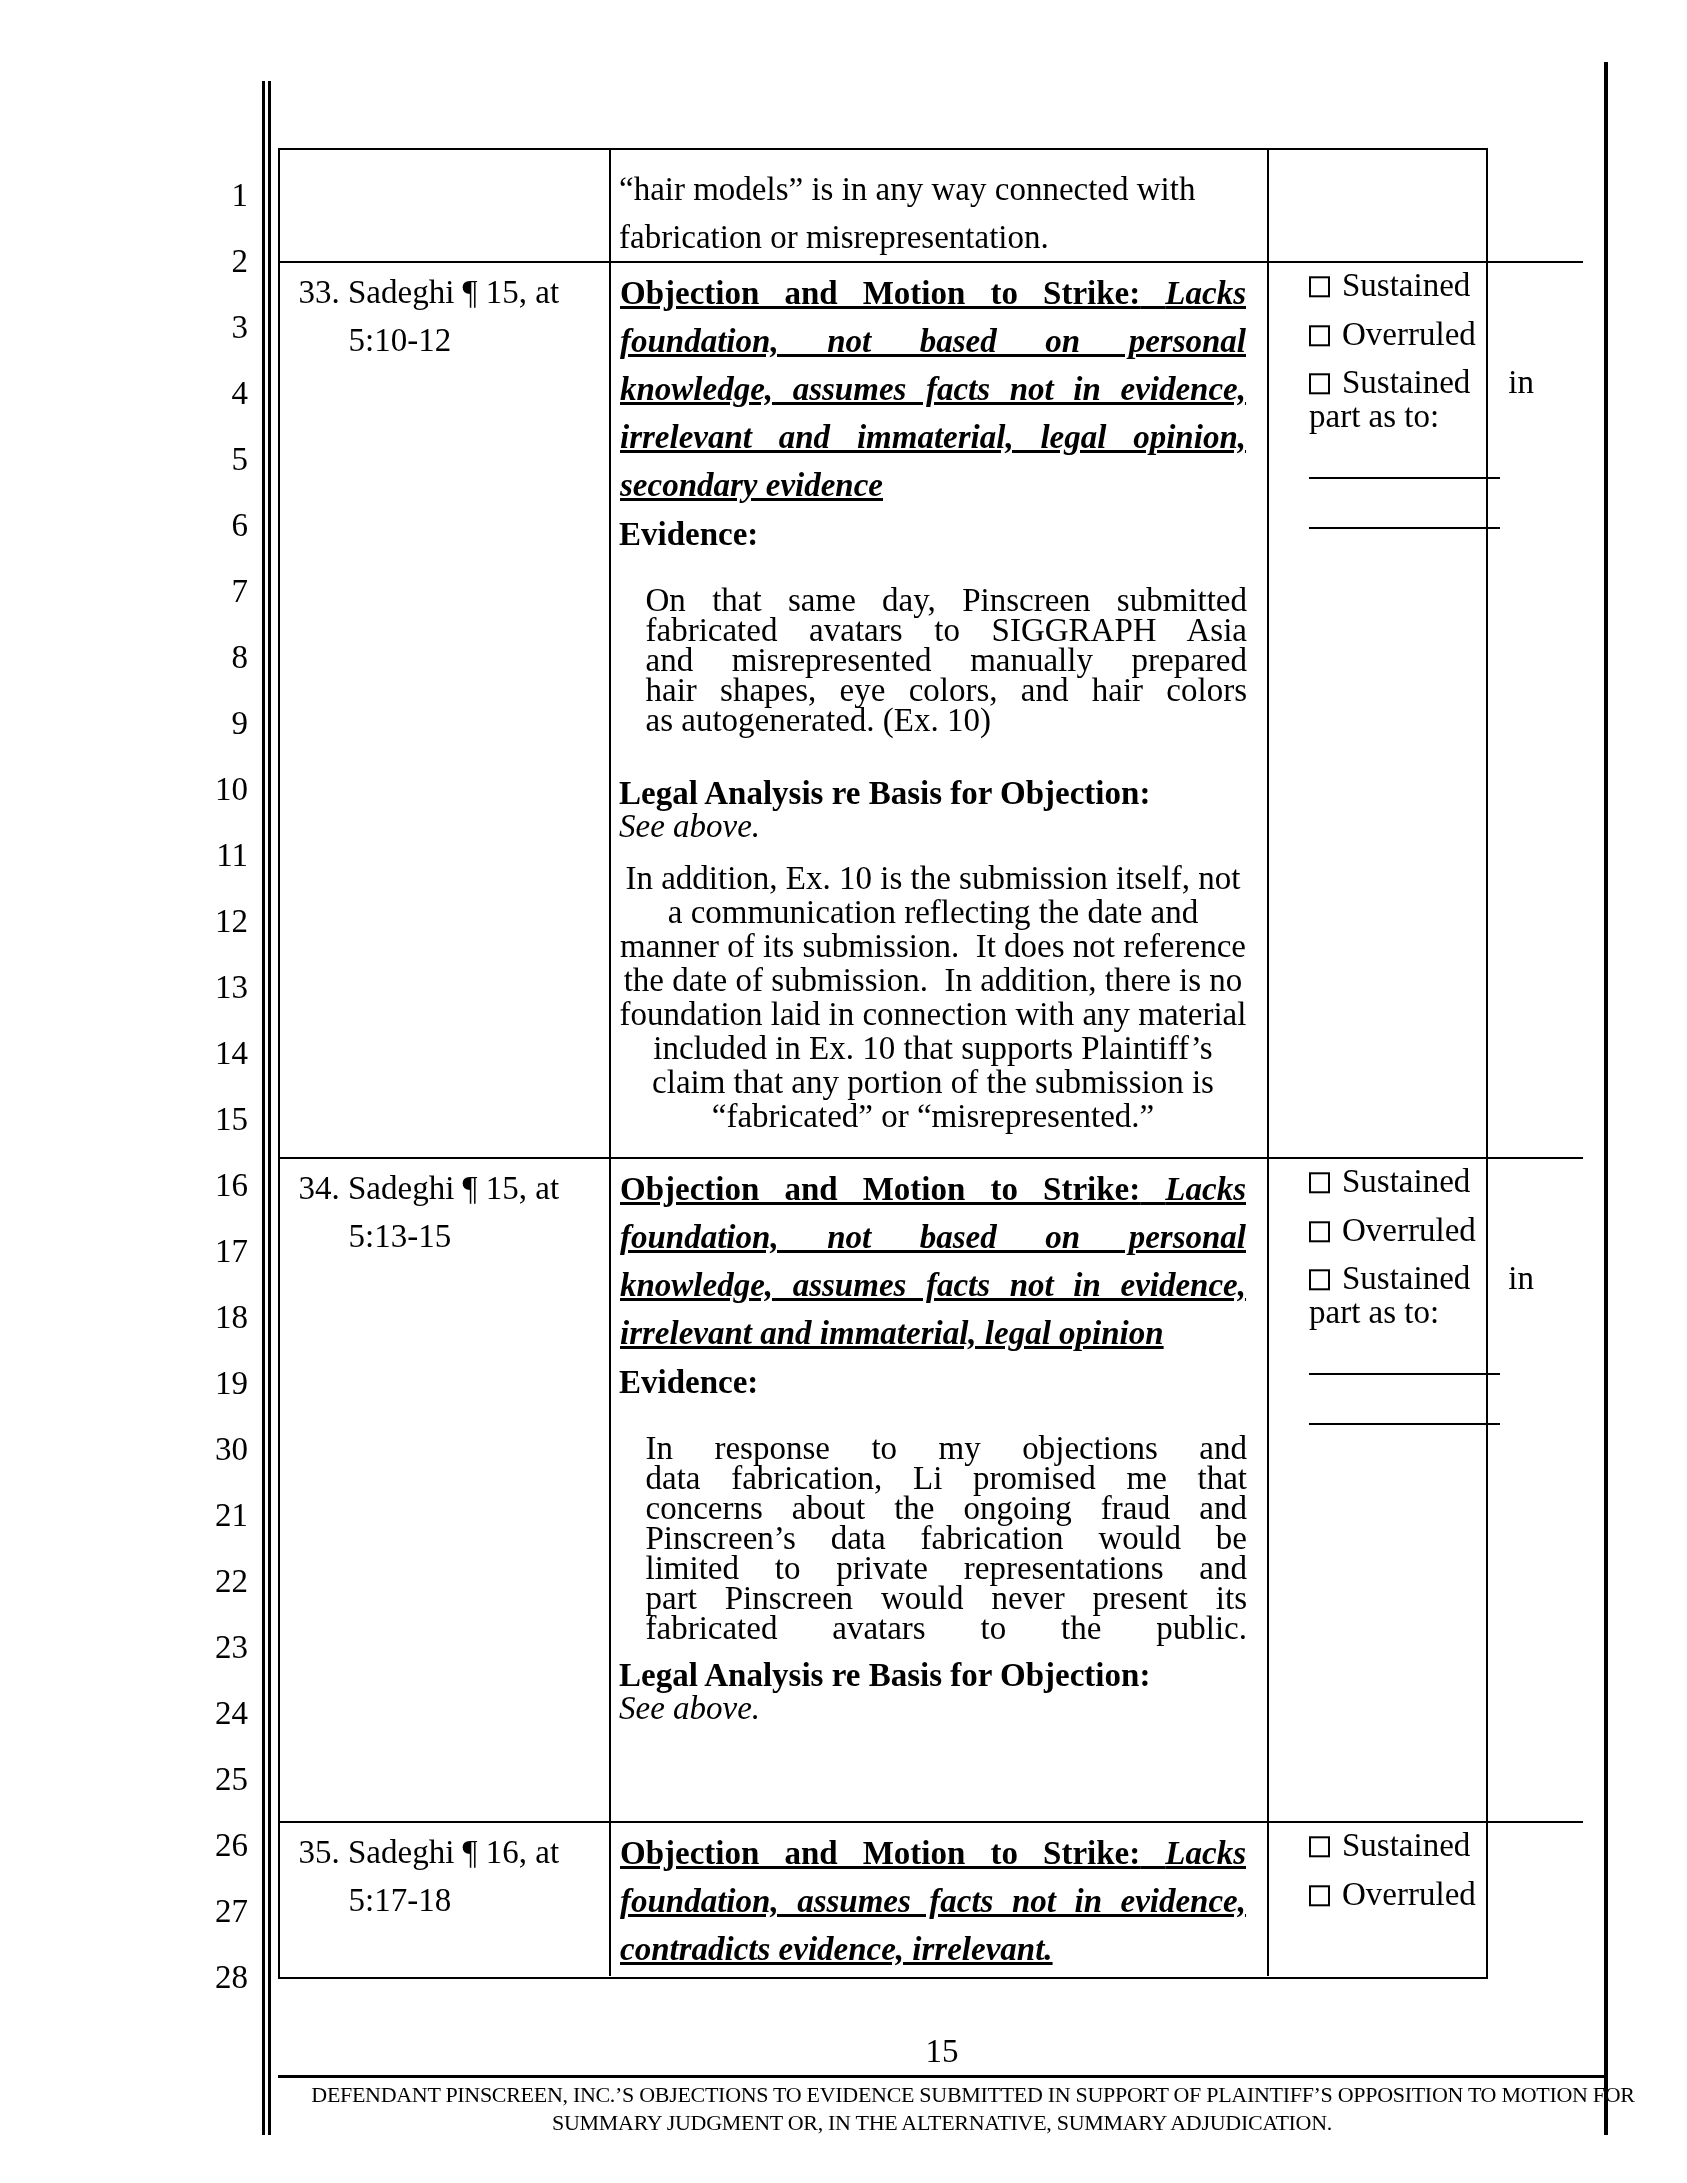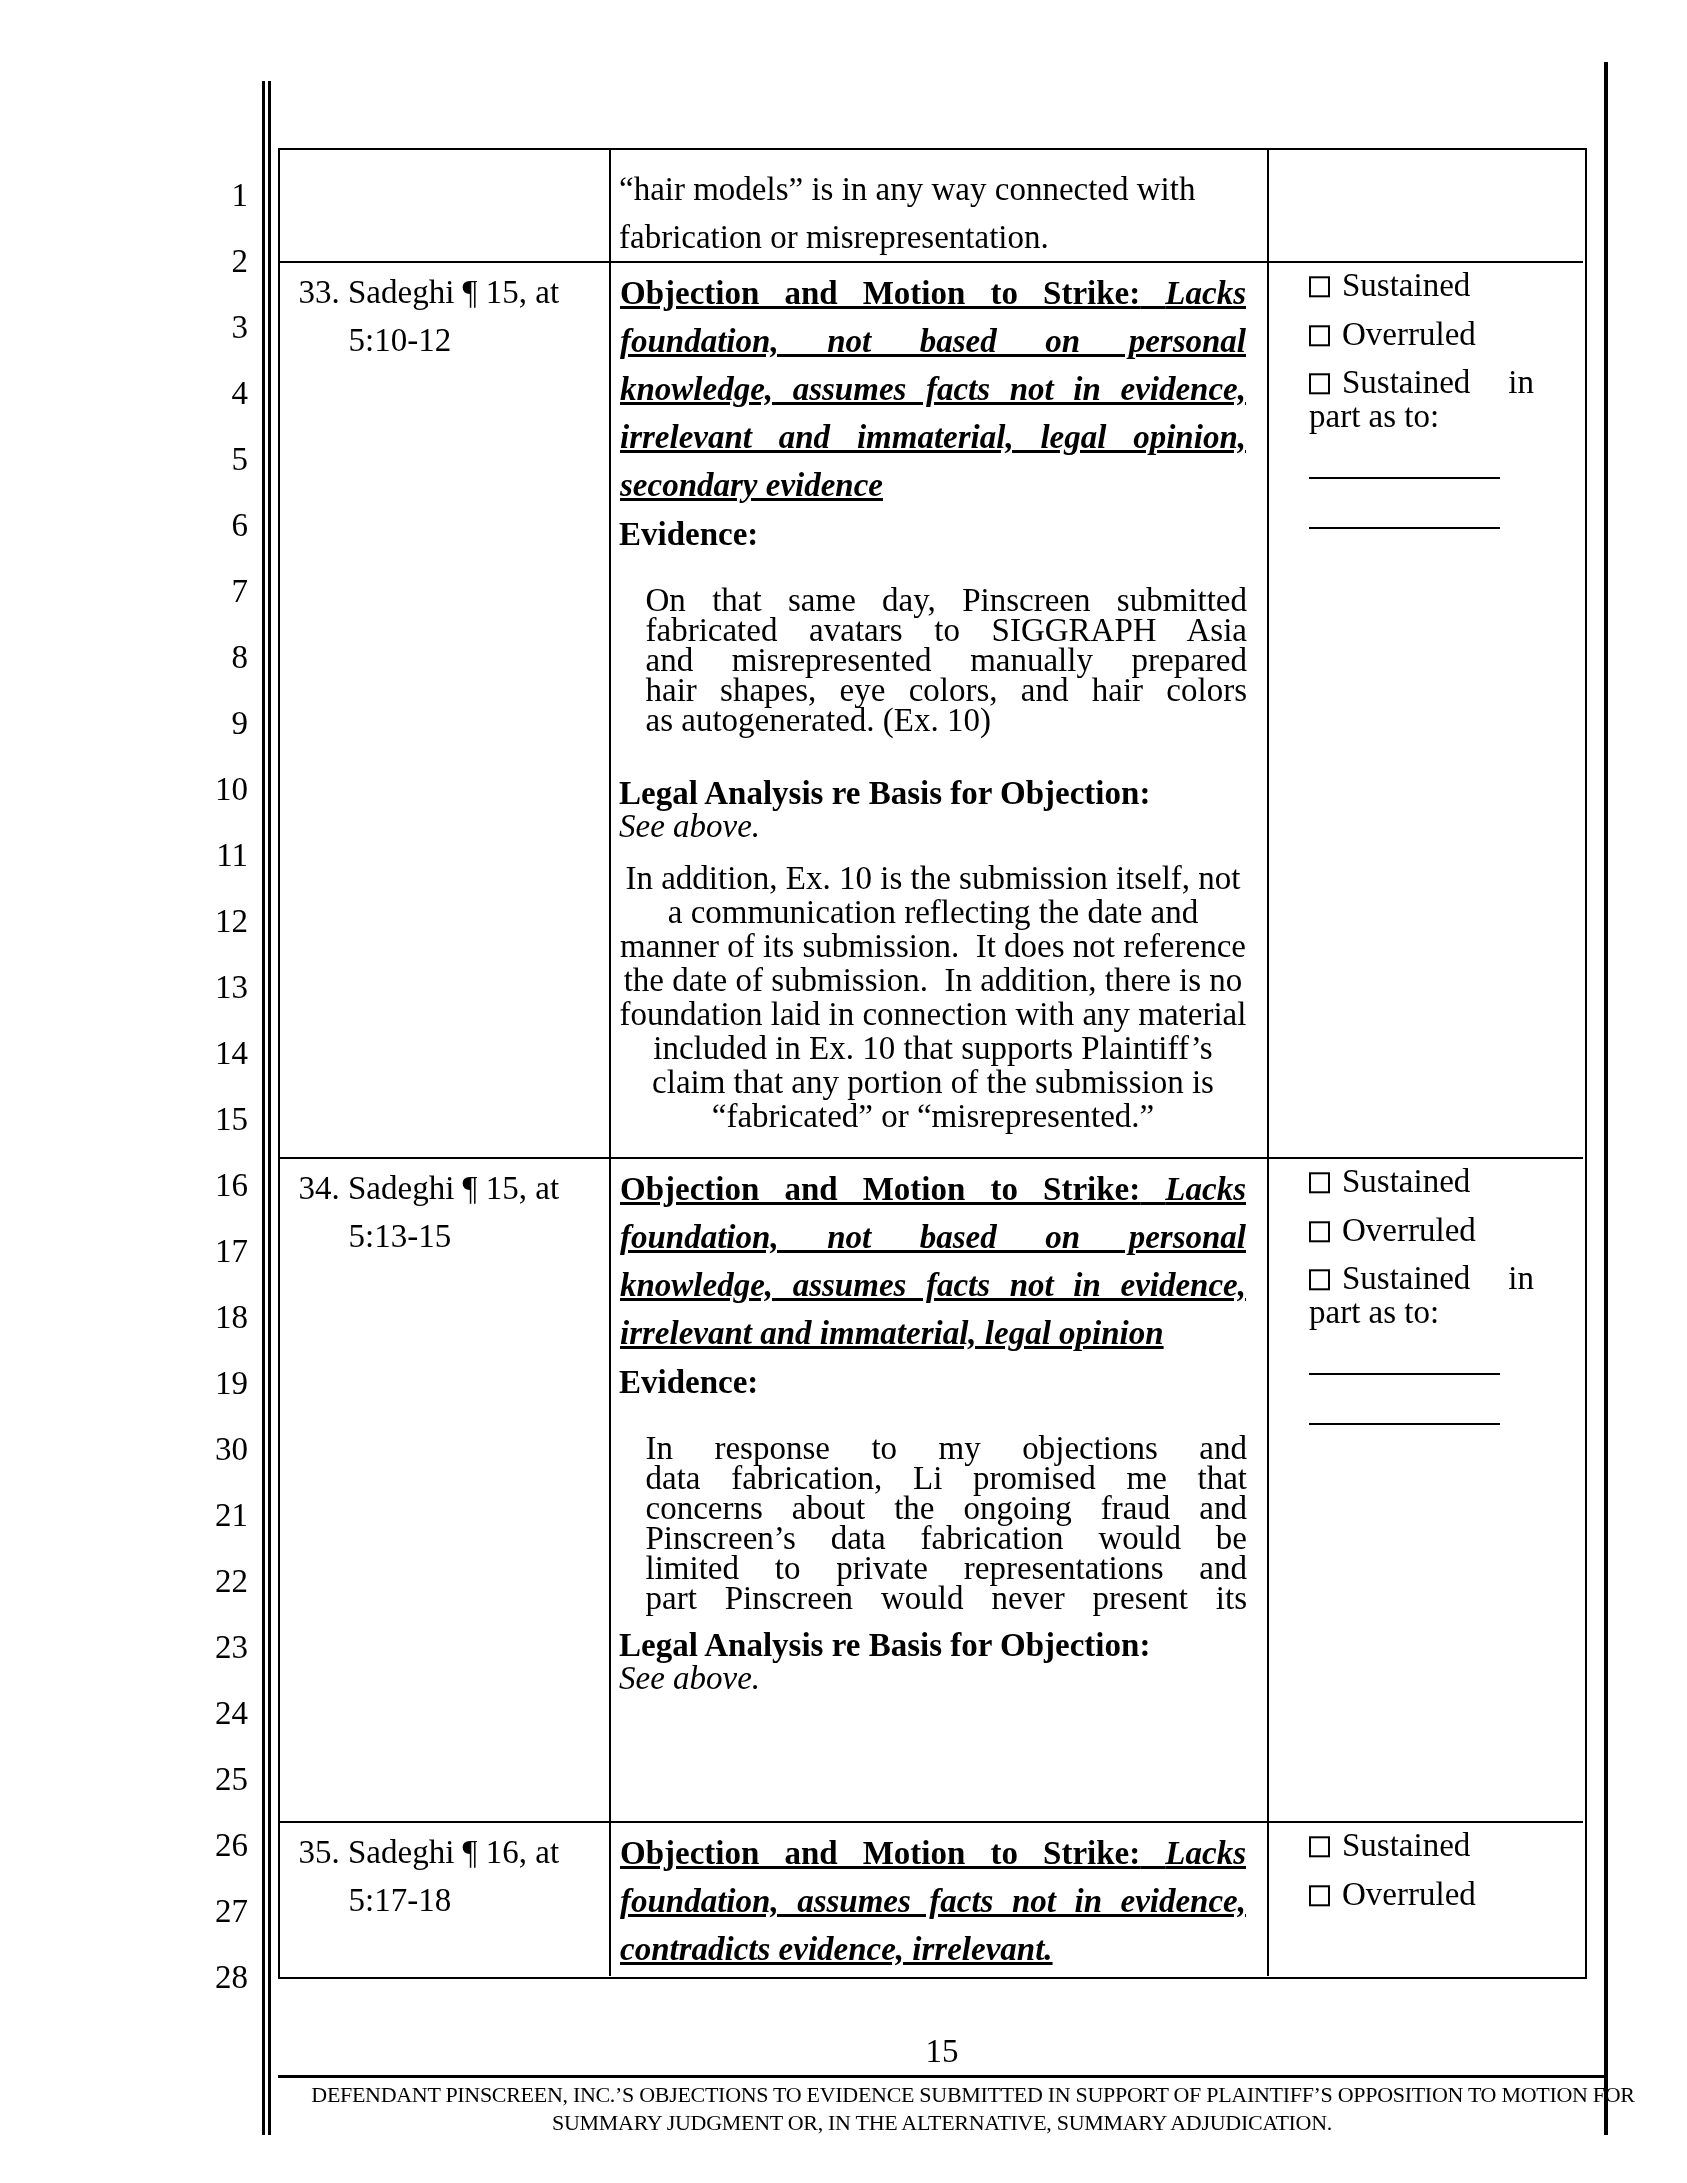--- a/index.html
+++ b/index.html
@@ -11,21 +11,21 @@
   #rule-left-outer{left:262px;top:81px;width:3.3px;height:2054px;}
   #rule-left-inner{left:268px;top:81px;width:3.3px;height:2054px;}
   #rule-right{left:1604px;top:62px;width:4px;height:2073px;}
 
   
   #linenums{position:absolute;left:152px;top:162px;width:96px;text-align:right;
             font-size:33px;}
   #linenums .jline{height:66px;line-height:66px;}
 
   
-  #objections-table{position:absolute;left:278px;top:148px;width:1309px;height:1831px;
+  #objections-table{position:absolute;left:278px;top:148px;width:1210px;height:1831px;
       border:2.6px solid #000;box-sizing:border-box;display:grid;
       grid-template-columns:331px 658px 314px;
       grid-template-rows:113px 896px 664px 153px;font-size:33px;}
   .cell{border-right:2.6px solid #000;border-bottom:2.6px solid #000;box-sizing:border-box;overflow:hidden;}
   .cell.lastcol{border-right:none;padding-left:40px;}
   .cell.lastrow{border-bottom:none;}
   .c1{padding:5.3px 9.3px 0 18.5px;}
   .c2{padding:5.3px 20px 0 8px;}
   .c3{padding:5.3px 49px 0 24.5px;}
 
@@ -151,20 +151,21 @@
     <div class="cell c2">
       <p class="obj"><b>Objection and Motion to Strike:</b> <i>Lacks foundation, not based on personal knowledge, assumes facts not in evidence, irrelevant and immaterial, legal opinion</i></p>
       <p class="evlabel">Evidence:</p>
       <div class="quote tight">
           <div class="jline">In response to my objections and</div>
           <div class="jline">data fabrication, Li promised me that</div>
           <div class="jline">concerns about the ongoing fraud and</div>
           <div class="jline">Pinscreen’s data fabrication would be</div>
           <div class="jline">limited to private representations and</div>
           <div class="jline">part Pinscreen would never present its</div>
+          <div class="jline last">fabricated avatars to the public.</div>
         </div>
       <p class="legal m2"><b>Legal Analysis re Basis for Objection:</b><br><span class="see">See above.</span></p>
     </div>
     <div class="cell c3 lastcol">
       <div class="ritem"><span class="cb"></span><span>Sustained</span></div>
       <div class="ritem"><span class="cb"></span><span>Overruled</span></div>
       <div class="ritem partial"><span class="cb"></span><span>Sustained in part as to:</span></div>
       <div class="blank b1"></div>
       <div class="blank b2"></div>
     </div>

